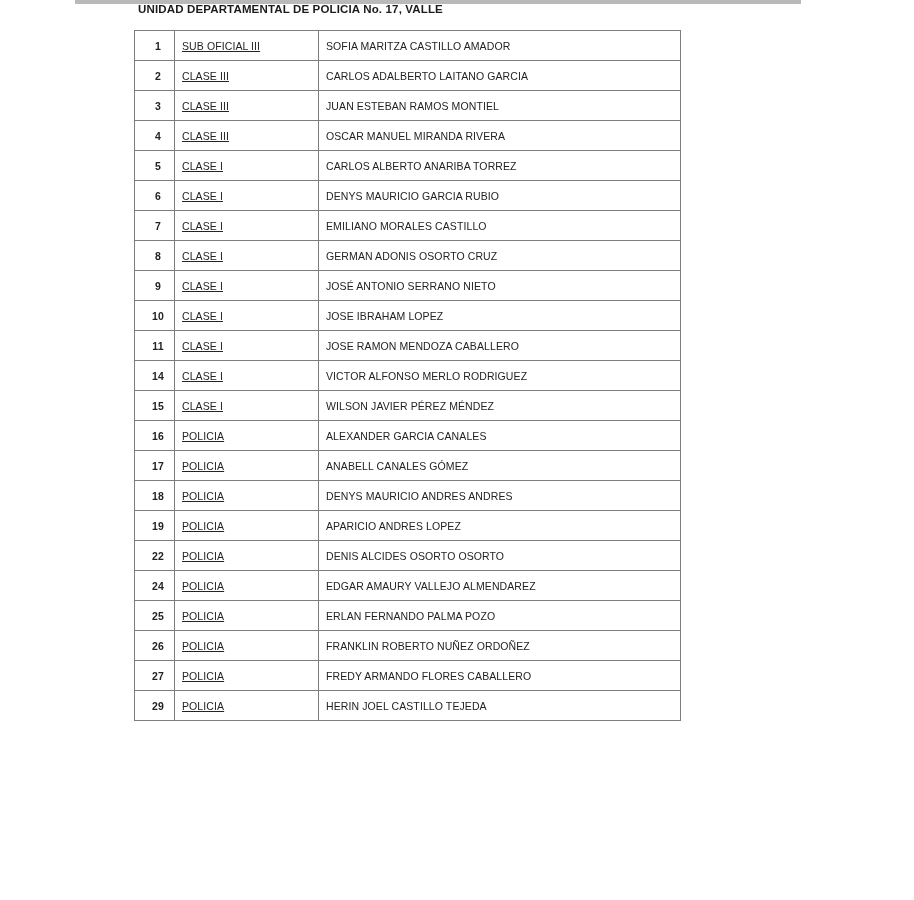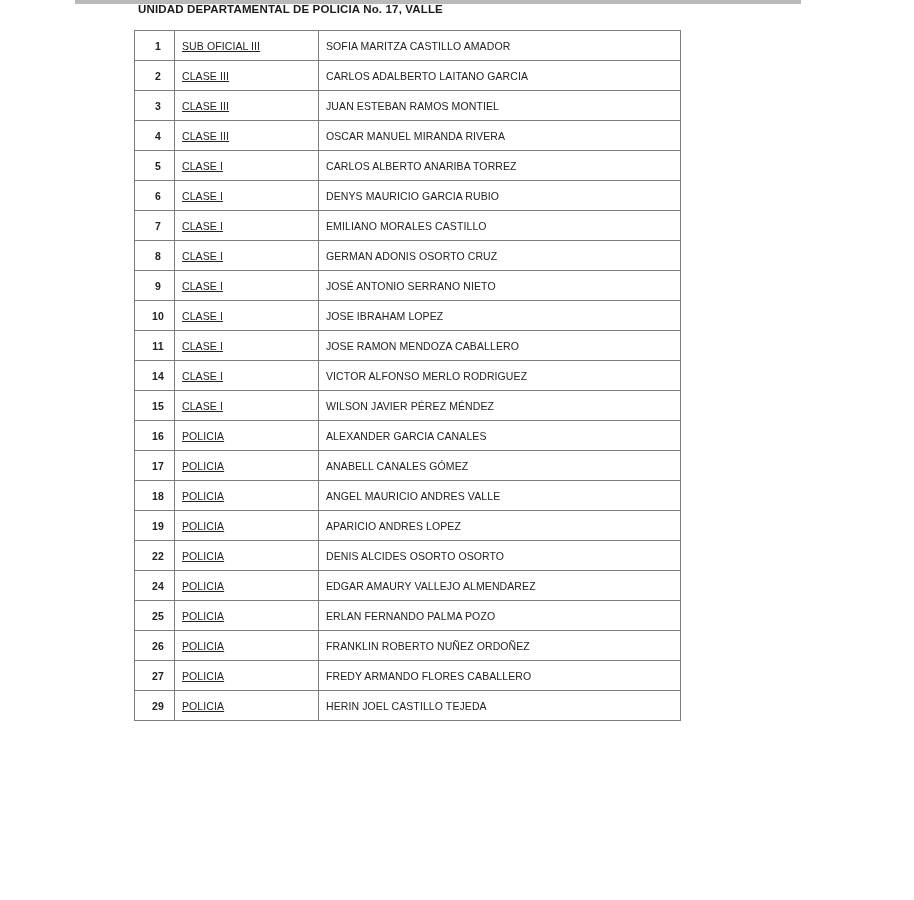--- a/index.html
+++ b/index.html
@@ -157,21 +157,21 @@
           <td class="col-name">ALEXANDER GARCIA CANALES</td>
         </tr>
         <tr>
           <td class="col-num">17</td>
           <td class="col-rank">POLICIA</td>
           <td class="col-name">ANABELL CANALES GÓMEZ</td>
         </tr>
         <tr>
           <td class="col-num">18</td>
           <td class="col-rank">POLICIA</td>
-          <td class="col-name">ANGEL MAURICIO ANDRES VALLE</td>
+          <td class="col-name">DENYS MAURICIO ANDRES ANDRES</td>
         </tr>
         <tr>
           <td class="col-num">19</td>
           <td class="col-rank">POLICIA</td>
           <td class="col-name">APARICIO ANDRES LOPEZ</td>
         </tr>
         <tr>
           <td class="col-num">22</td>
           <td class="col-rank">POLICIA</td>
           <td class="col-name">DENIS ALCIDES OSORTO OSORTO</td>

